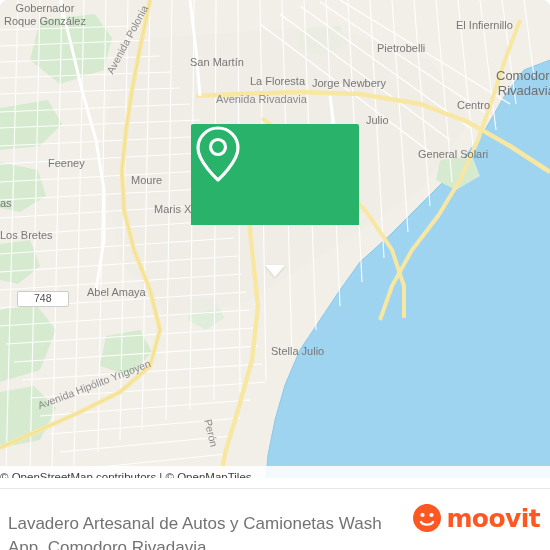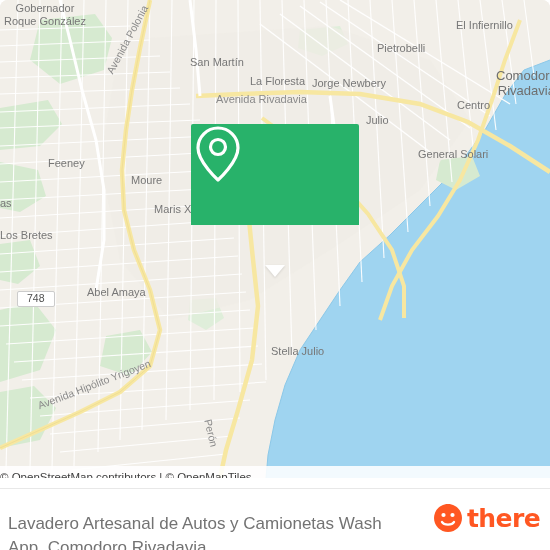--- a/index.html
+++ b/index.html
@@ -58,21 +58,21 @@
   .maplabel.two {
     text-align: center;
   }
   .roadshield {
     position: absolute;
     font-size: 10.5px;
     color: #4f4f4f;
     background: #ffffff;
     border: 1px solid #cccccc;
     border-radius: 2px;
-    padding: 1px 9px;
+    padding: 1px 16px;
     font-family: "Liberation Sans", sans-serif;
     line-height: 1.1;
   }
   
   #callout {
     position: absolute;
     left: 191px;
     top: 124px;
     width: 168px;
     z-index: 40;
@@ -314,17 +314,17 @@
 
   <div id="footer">
     <div id="footer-title">Lavadero Artesanal de Autos y Camionetas Wash App, Comodoro Rivadavia</div>
     <div id="moovit">
       <svg width="30" height="30" viewBox="0 0 30 30">
         <path d="M15,1 C7.3,1 1,7.3 1,15 C1,22.7 7.3,29 15,29 C22.7,29 29,22.7 29,15 C29,7.3 22.7,1 15,1 Z" fill="#ff5722"></path>
         <circle cx="10.5" cy="12" r="2.1" fill="#ffffff"></circle>
         <circle cx="19.5" cy="12" r="2.1" fill="#ffffff"></circle>
         <path d="M9,19 C11,22.5 19,22.5 21,19" fill="none" stroke="#ffffff" stroke-width="2.4" stroke-linecap="round"></path>
       </svg>
-      <span id="moovit-word">there</span>
+      <span id="moovit-word">moovit</span>
     </div>
   </div>
 
 </div>
 
 </body></html>

